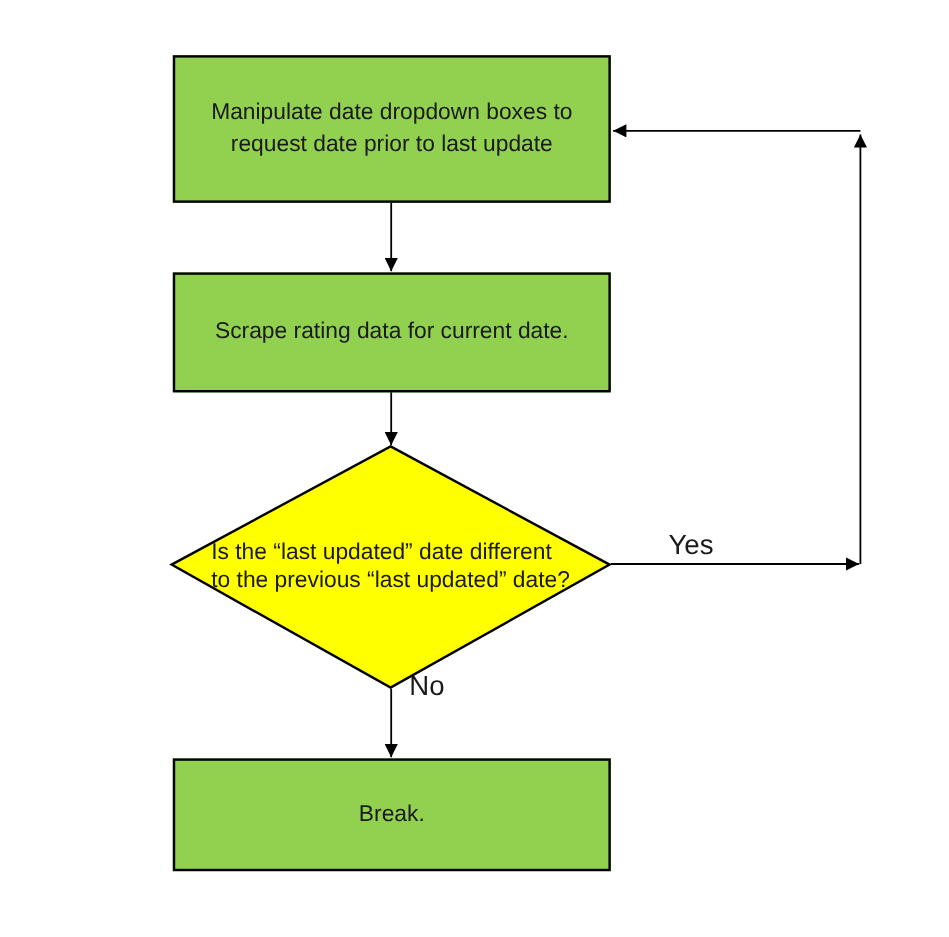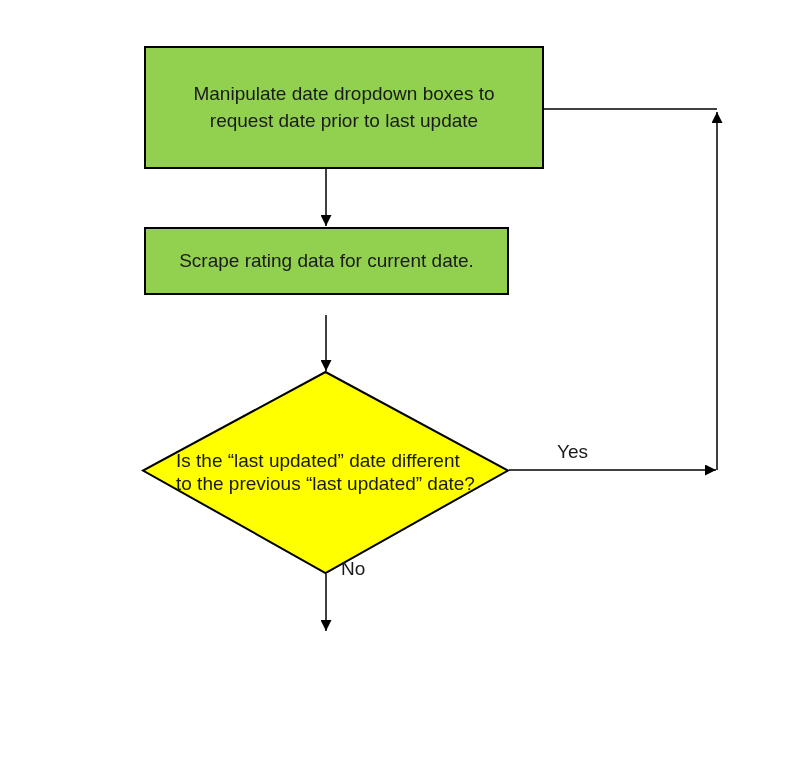--- a/index.html
+++ b/index.html
@@ -22,42 +22,42 @@
     border: 2px solid #000000;
     box-sizing: border-box;
     display: flex;
     align-items: center;
     justify-content: center;
     text-align: center;
     font-size: 19px;
     line-height: 1.4;
   }
   .node .inner { display: block; }
-  #node-step1 { left: 144px; top: 46px;  width: 400px; height: 123px; }
+  #node-step1 { left: 144px; top: 46px;  width: 365px; height: 123px; }
   #node-step1 .inner { width: 330px; }
-  #node-step2 { left: 144px; top: 227px; width: 365px; height: 68px; }
+  #node-step2 { left: 144px; top: 227px; width: 365px; height: 100px; }
   #node-step2 .inner { width: 350px; }
   #node-break { left: 144px; top: 632px; width: 365px; height: 94px; }
   #node-break .inner { width: 350px; }
   .decision-text {
     position: absolute;
     left: 176px;
     top: 420px;
     width: 300px;
     height: 104px;
     display: flex;
     align-items: center;
     justify-content: center;
     text-align: left;
     font-size: 19px;
     line-height: 1.22;
   }
   .edge-label {
     position: absolute;
-    font-size: 19px;
+    font-size: 23px;
     color: #1a1a1a;
     white-space: nowrap;
   }
   #label-yes { left: 557px; top: 441px; }
   #label-no  { left: 341px; top: 558px; }
 </style>
 </head>
 <body>
 
 <div class="canvas">
@@ -89,17 +89,20 @@
   </div>
 
   <div class="node" id="node-step2">
     <span class="inner">Scrape rating data for current date.</span>
   </div>
 
   <div class="decision-text">
     <span class="inner">Is the “last updated” date different to the previous “last updated” date?</span>
   </div>
 
+  <div class="node" id="node-break">
+    <span class="inner">Break.</span>
+  </div>
 
   <div class="edge-label" id="label-yes">Yes</div>
   <div class="edge-label" id="label-no">No</div>
 
 </div>
 
 </body></html>

